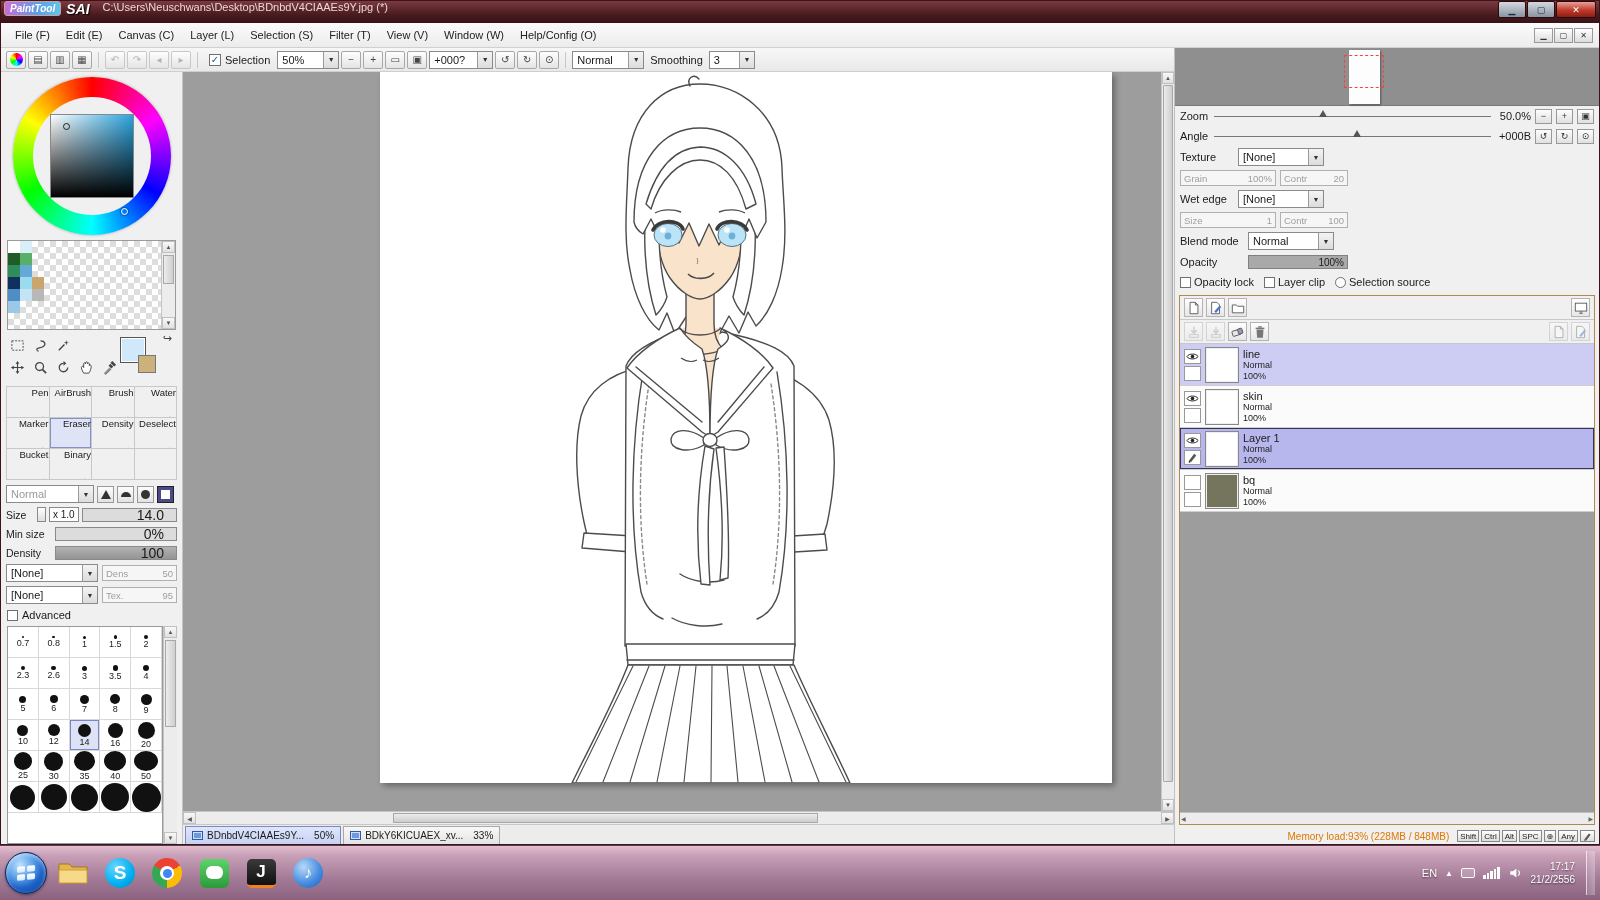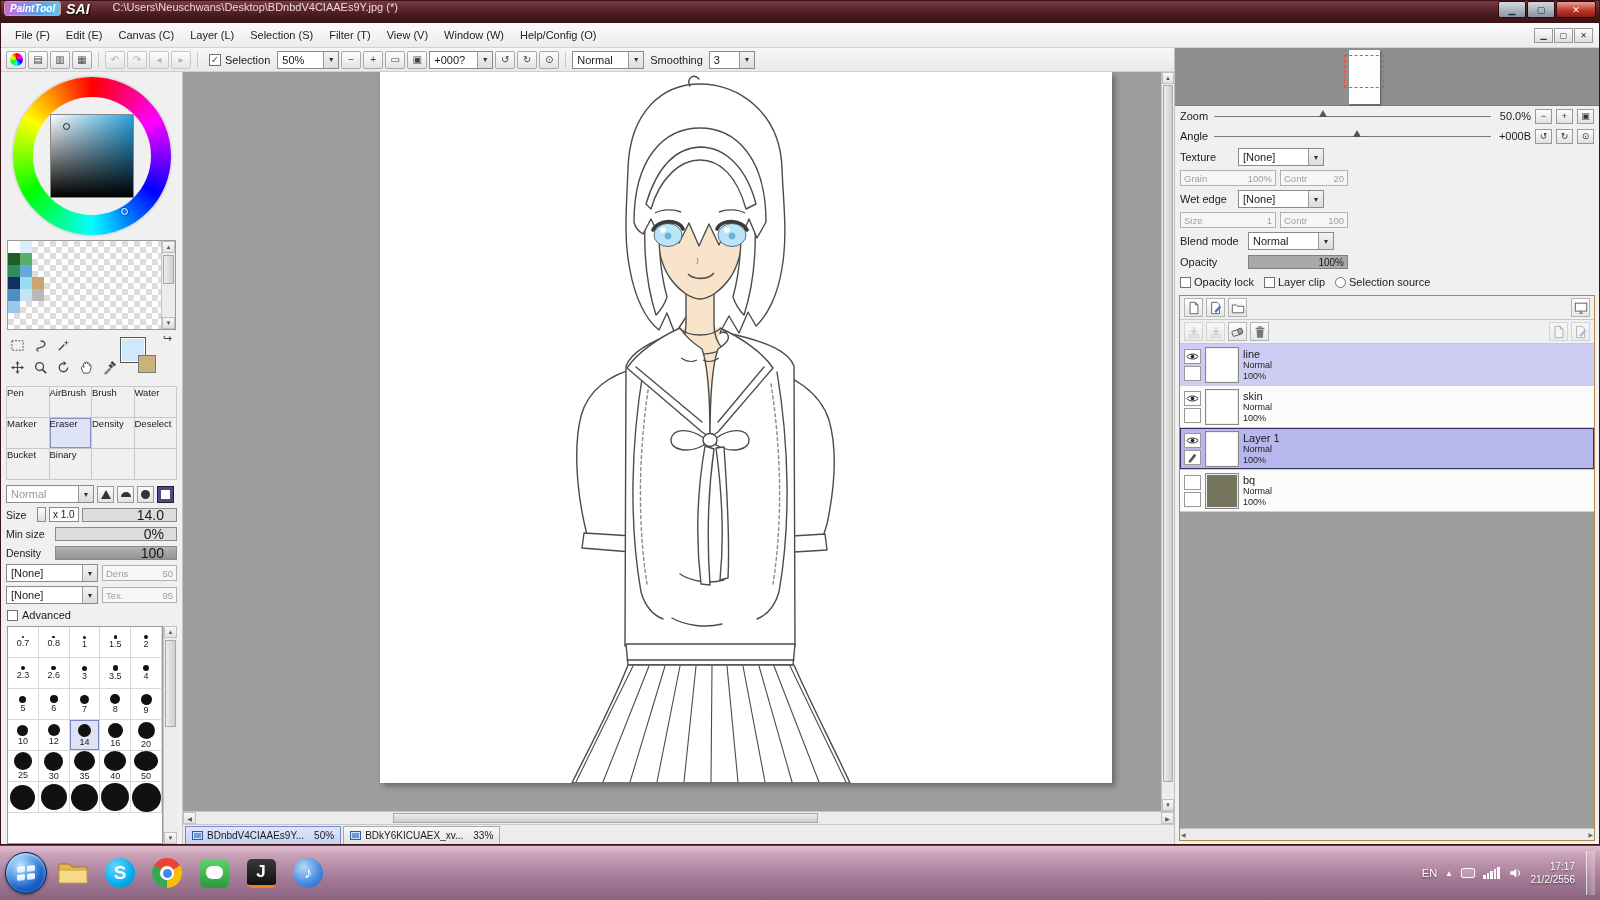--- a/index.html
+++ b/index.html
@@ -3,21 +3,21 @@
 <meta charset="utf-8">
 <style>
 *{margin:0;padding:0;box-sizing:border-box}
 body{width:1600px;height:900px;overflow:hidden;font-family:"Liberation Sans","DejaVu Sans",sans-serif;font-size:11px;color:#1a1a1a;background:#7a5570}
 .app{position:relative;width:1600px;height:900px}
 .window{position:absolute;top:0;left:0;right:0;bottom:55px;display:flex;flex-direction:column;background:#f0f0f0;border:1px solid #3c1418}
 
 .titlebar{height:22px;flex:0 0 22px;background:linear-gradient(#7a3a40,#4a1c20 60%,#381216);display:flex;align-items:flex-start;padding:0 3px;gap:5px}
 .logo-badge{font-style:italic;font-weight:bold;font-size:10px;color:#fff;background:linear-gradient(100deg,#d06ad8,#5aa0e8 60%,#60c8e8);border:1px solid #caa0a0;border-radius:3px;padding:1px 5px}
 .logo-sai{color:#fff;font-weight:bold;font-style:italic;font-size:14px;text-shadow:1px 1px 1px #000}
-.title-text{color:#ecd8d8;font-size:11px;margin-left:18px;flex:1;white-space:nowrap;overflow:hidden}
+.title-text{color:#ecd8d8;font-size:11px;margin-left:8px;flex:1;white-space:nowrap;overflow:hidden}
 .winbtns{display:flex;gap:1px}
 .wb{width:28px;height:17px;border:1px solid #2a0a0c;border-radius:2px;background:linear-gradient(#d4d9e0,#8a93a2);display:flex;align-items:center;justify-content:center;font-size:9px;color:#1a2a3a}
 .wb.close{background:linear-gradient(#e8a09a,#c0392b 55%,#8c1f12);color:#fff;width:40px}
 
 .menubar{height:25px;flex:0 0 25px;display:flex;align-items:center;background:linear-gradient(#fbfbfb,#ececec);border-bottom:1px solid #d0d0d0;padding:0 6px}
 .menu-item{padding:5px 8px;color:#222}
 .mspacer{flex:1}
 .mwb{width:19px;height:15px;border:1px solid #9a9a9a;background:linear-gradient(#fff,#dcdcdc);margin-left:1px;display:flex;align-items:center;justify-content:center;font-size:8px;color:#333}
 
 .content{flex:1;display:flex;min-height:0}
@@ -53,21 +53,21 @@
 .mthumb{position:absolute;left:1px;right:1px;top:2px;height:45%;background:linear-gradient(90deg,#ececec,#cfcfcf);border:1px solid #a8a8a8}
 .utils{position:relative;margin:3px 6px 0;height:48px}
 .urow{display:flex;gap:3px;margin-bottom:2px}
 .uico{width:20px;height:20px;display:flex;align-items:center;justify-content:center}
 .uico svg{width:15px;height:15px}
 .cur-colors{position:absolute;right:4px;top:0;width:58px;height:46px}
 .c-main{position:absolute;left:6px;top:2px;width:26px;height:26px;background:#cfe8fa;border:1px solid #555;box-shadow:inset 0 0 0 1px #fff}
 .c-sub{position:absolute;left:24px;top:20px;width:18px;height:18px;background:#cbb27c;border:1px solid #777}
 .c-flip{position:absolute;right:0;top:-3px;font-size:11px;color:#444}
 .tgrid{margin:3px 5px;border-top:1px solid #c8c8c8;border-left:1px solid #c8c8c8;display:grid;grid-template-columns:repeat(4,1fr)}
-.tg-cell{height:31px;border-right:1px solid #c8c8c8;border-bottom:1px solid #c8c8c8;display:flex;flex-direction:column;align-items:flex-start;justify-content:center;gap:18px;font-size:9.5px;background:#f0f0f0}
+.tg-cell{height:31px;border-right:1px solid #c8c8c8;border-bottom:1px solid #c8c8c8;display:flex;flex-direction:column;align-items:flex-end;justify-content:center;gap:18px;font-size:9.5px;background:#f0f0f0}
 .tg-cell svg{width:12px;height:12px}
 .tg-cell.sel{background:#dfe3f6;box-shadow:inset 0 0 0 1px #8890c8}
 .blend-row{display:flex;align-items:center;gap:3px;padding:2px 5px}
 .dis-combo span:first-child{color:#9a9a9a}
 .tipbtn{width:17px;height:17px;border:1px solid #9a9a9a;background:linear-gradient(#fdfdfd,#e2e2e2);display:inline-flex;align-items:center;justify-content:center}
 .tipbtn.sel{background:#4a4a8a;border-color:#222}
 .shp-tri{width:0;height:0;border-left:5px solid transparent;border-right:5px solid transparent;border-bottom:9px solid #333}
 .shp-semi{width:10px;height:5px;background:#333;border-radius:10px 10px 0 0}
 .shp-circle{width:9px;height:9px;border-radius:50%;background:#333}
 .shp-square{width:9px;height:9px;background:#333}
@@ -1004,20 +1004,34 @@
               <span class="lr-op">100%</span>
             </div>
           </div>
           <div style="flex:1"></div>
           <div class="lhscroll">
               <span>◀</span>
               <span>▶</span>
             </div>
         </div>
 
+        <div class="rstatus">
+          <span class="mem">Memory load:93% (228MB / 848MB)</span>
+          <span class="kbox">Shift</span>
+          <span class="kbox">Ctrl</span>
+          <span class="kbox">Alt</span>
+          <span class="kbox">SPC</span>
+          <span class="kbox">⊕</span>
+          <span class="kbox">Any</span>
+          <span class="kbox">
+              <svg>
+                <use href="#s-pen"></use>
+              </svg>
+            </span>
+        </div>
       </div>
     </div>
   </div>
 
   <div class="taskbar">
     <div class="orb">
       <div class="flag">
           <i></i>
           <i></i>
           <i></i>

